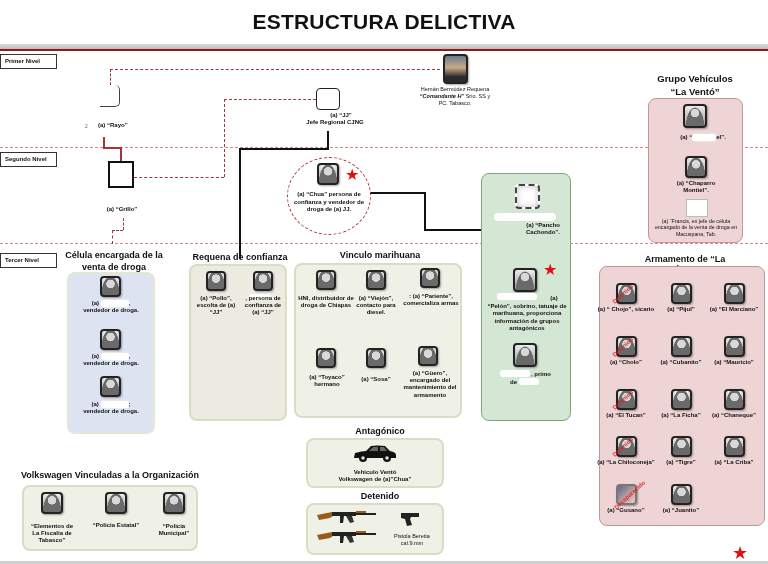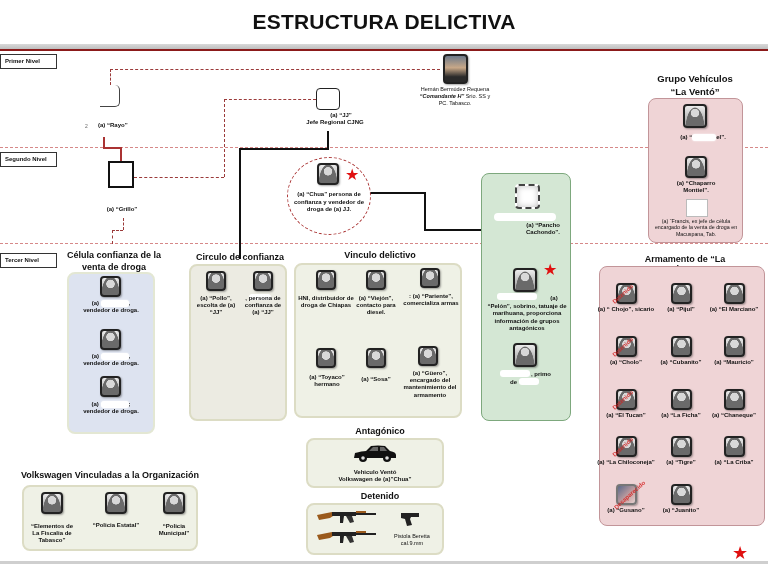--- a/index.html
+++ b/index.html
@@ -131,38 +131,38 @@
   <div>“La Ventó”</div>
 </div>
 <div class="abs box box-pink" style="left:648px; top:98px; width:95px; height:145px;"></div>
 <div class="abs photo lg" style="left:683px; top:104px;"></div>
 <div class="abs cap" style="left:668px; top:134px; width:70px;"><span>(a) “</span><span class="redact" style="width:24px;"></span><span>el”.</span></div>
 <div class="abs photo" style="left:685px; top:156px; width:22px; height:22px;"></div>
 <div class="abs cap" style="left:670px; top:180px; width:52px;">(a) “Chaparro Montiel”.</div>
 <div class="abs" style="left:686px; top:199px; width:22px; height:18px; background:#fff; border:1px solid #bbb;"></div>
 <div class="abs cap light" style="left:651px; top:218px; width:90px; font-size:5.3px;">(a) “Francis, ex jefe de célula encargado de la venta de droga  en Macuspana, Tab.</div>
 
-<div class="abs sec-title" style="left:60px; top:250px; width:108px; line-height:1.3;">Célula confianza de la venta de droga</div>
+<div class="abs sec-title" style="left:60px; top:250px; width:108px; line-height:1.3;">Célula encargada de la venta de droga</div>
 <div class="abs box box-blue" style="left:67px; top:272px; width:88px; height:162px;"></div>
 <div class="abs photo" style="left:100px; top:276px; width:21px; height:21px;"></div>
 <div class="abs cap" style="left:80px; top:300px; width:62px;"><span>(a)</span> <span class="redact"></span><span>,</span><br><span>vendedor de droga.</span></div>
 <div class="abs photo" style="left:100px; top:329px; width:21px; height:21px;"></div>
 <div class="abs cap" style="left:74px; top:353px; width:74px;"><span>(a)</span> <span class="redact"></span><span>,</span><br><span>vendedor de droga.</span></div>
 <div class="abs photo" style="left:100px; top:376px; width:21px; height:21px;"></div>
 <div class="abs cap" style="left:80px; top:401px; width:62px;"><span>(a)</span> <span class="redact"></span><span>;</span><br><span>vendedor de droga.</span></div>
 
-<div class="abs sec-title" style="left:190px; top:252px; width:100px;">Circulo de confianza</div>
+<div class="abs sec-title" style="left:190px; top:252px; width:100px;">Requena de confianza</div>
 <div class="abs box box-beige" style="left:189px; top:264px; width:98px; height:157px;"></div>
 <div class="abs photo" style="left:206px; top:271px; width:20px; height:20px;"></div>
 <div class="abs cap" style="left:193px; top:295px; width:46px;">(a) “Pollo”, escolta de (a) “JJ”</div>
 <div class="abs photo" style="left:253px; top:271px; width:20px; height:20px;"></div>
 <div class="abs" style="left:249px; top:294px; width:22px; height:6px; background:#fff; border-radius:3px;"></div>
 <div class="abs cap" style="left:241px; top:295px; width:44px;">, persona de confianza de (a) “JJ”</div>
 
-<div class="abs sec-title" style="left:320px; top:250px; width:120px;">Vinculo delictivo</div>
+<div class="abs sec-title" style="left:320px; top:250px; width:120px;">Vinculo marihuana</div>
 <div class="abs box box-lgreen" style="left:294px; top:263px; width:168px; height:155px;"></div>
 <div class="abs photo" style="left:316px; top:270px; width:20px; height:20px;"></div>
 <div class="abs cap" style="left:298px; top:295px; width:56px;">HNI, distribuidor de droga de Chiapas</div>
 <div class="abs photo" style="left:366px; top:270px; width:20px; height:20px;"></div>
 <div class="abs cap" style="left:352px; top:295px; width:48px;">(a) “Viejón”, contacto para diesel.</div>
 <div class="abs photo" style="left:420px; top:268px; width:20px; height:20px;"></div>
 <div class="abs cap" style="left:400px; top:293px; width:62px;">: (a) “Pariente”, comercializa armas</div>
 <div class="abs photo" style="left:316px; top:348px; width:20px; height:20px;"></div>
 <div class="abs cap" style="left:300px; top:374px; width:54px;">(a) “Toyaco” hermano</div>
 <div class="abs photo" style="left:366px; top:348px; width:20px; height:20px;"></div>

